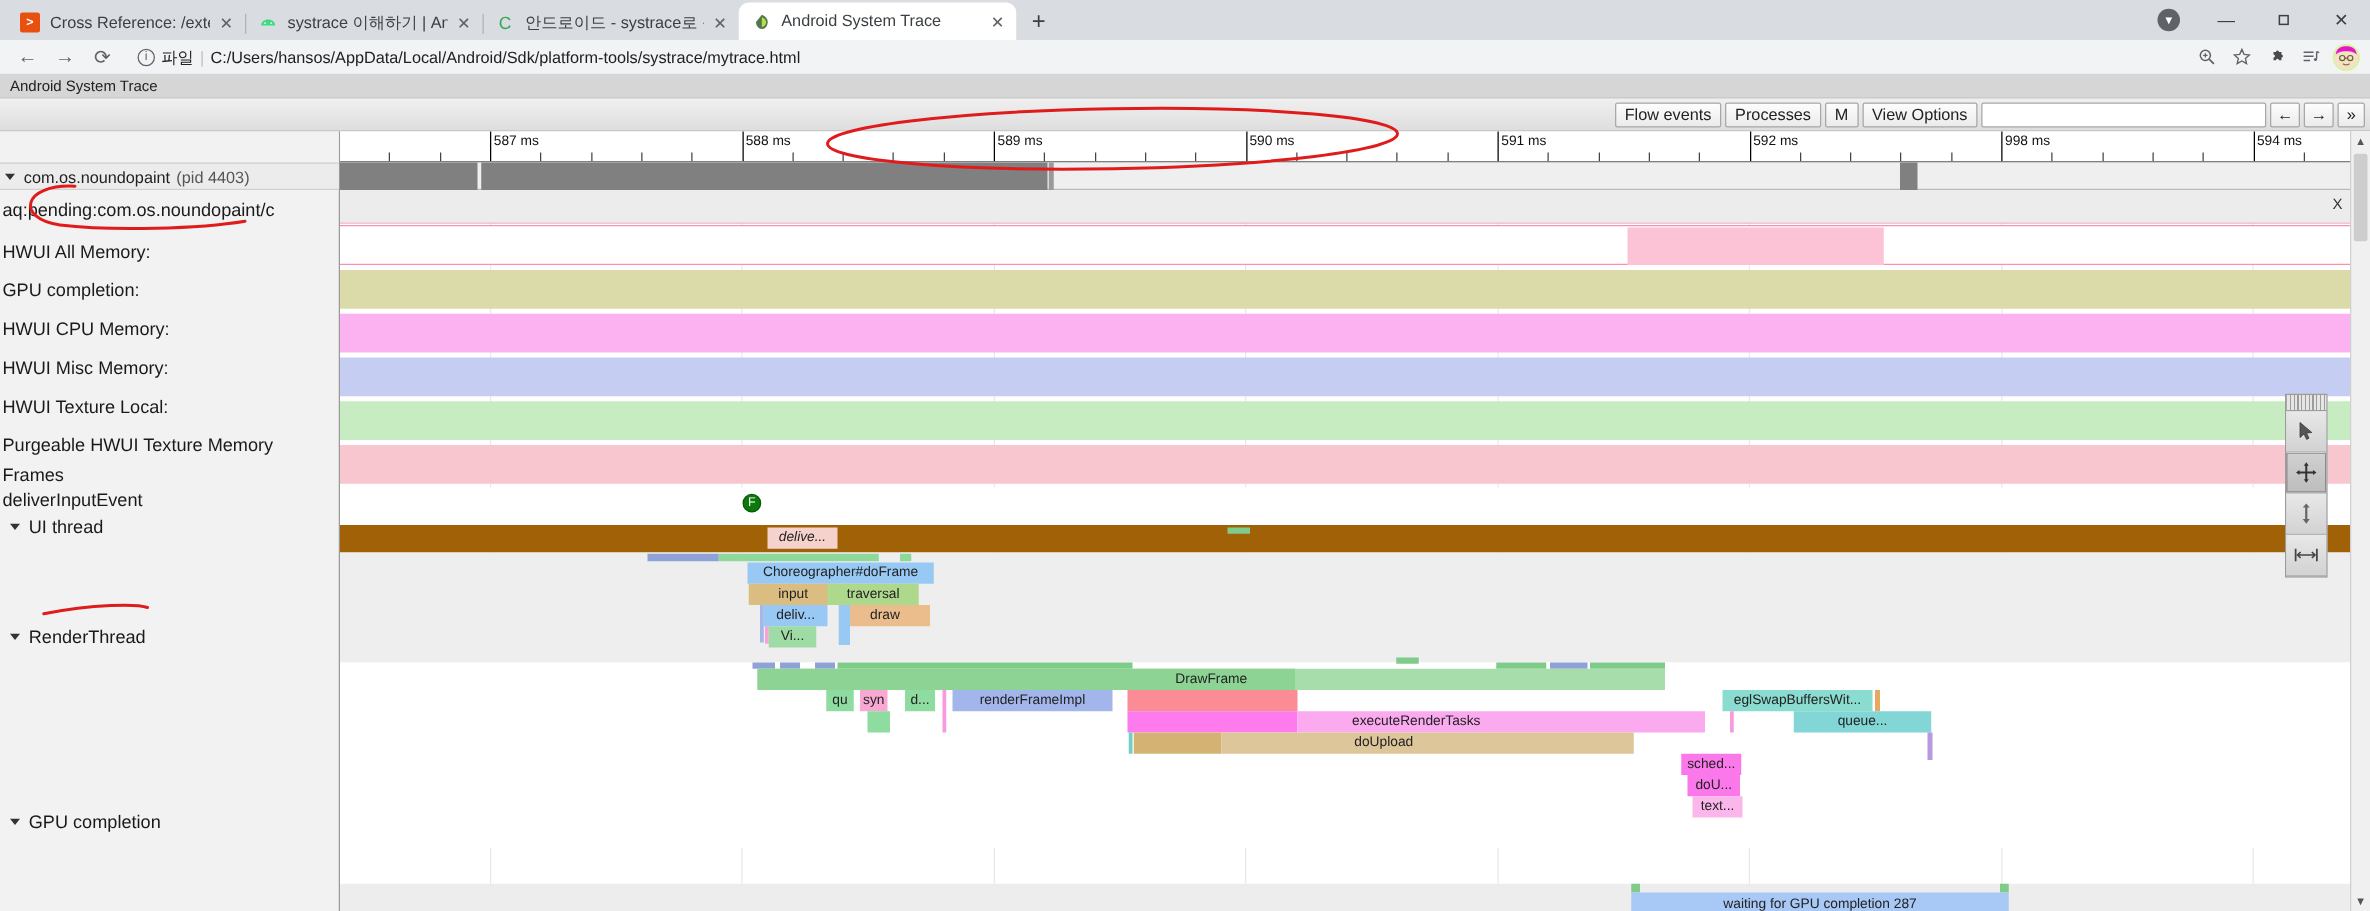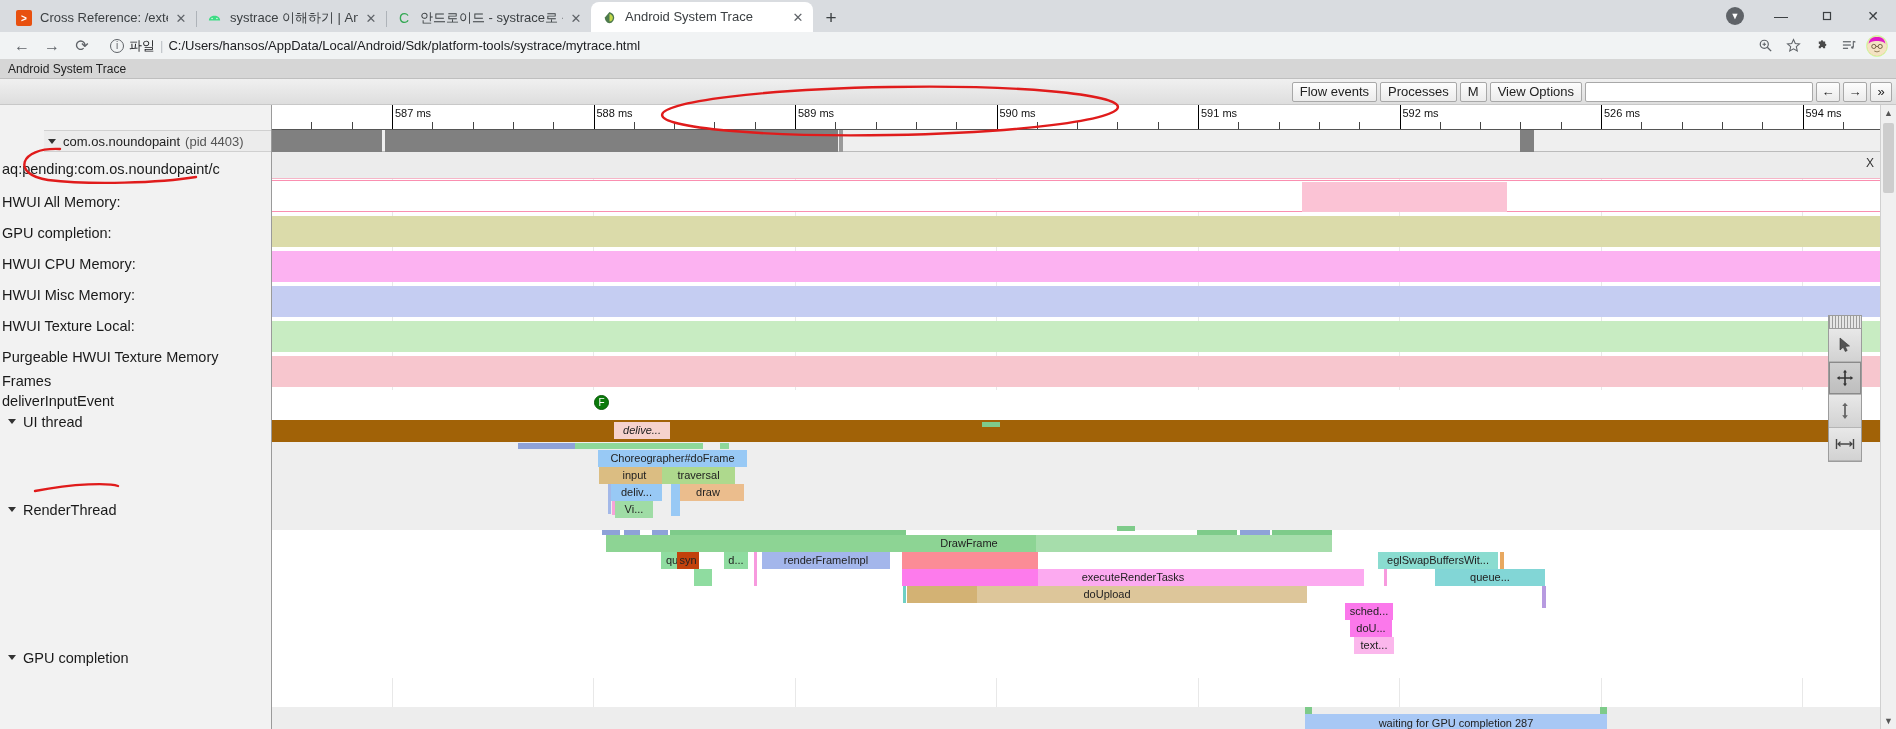--- a/index.html
+++ b/index.html
@@ -524,42 +524,42 @@
       <div class="ruler-minor" style="left: 1006.6px;"></div>
       <div class="ruler-minor" style="left: 1046.9px;"></div>
       <div class="ruler-minor" style="left: 1087.2px;"></div>
       <div class="ruler-tick" style="left: 1127.5px;"></div>
       <div class="ruler-label" style="left: 1127.5px;">592 ms</div>
       <div class="ruler-minor" style="left: 1167.8px;"></div>
       <div class="ruler-minor" style="left: 1208.1px;"></div>
       <div class="ruler-minor" style="left: 1248.4px;"></div>
       <div class="ruler-minor" style="left: 1288.7px;"></div>
       <div class="ruler-tick" style="left: 1329px;"></div>
-      <div class="ruler-label" style="left: 1329px;">526 ms</div>
+      <div class="ruler-label" style="left: 1329px;">998 ms</div>
       <div class="ruler-minor" style="left: 1369.3px;"></div>
       <div class="ruler-minor" style="left: 1409.6px;"></div>
       <div class="ruler-minor" style="left: 1449.9px;"></div>
       <div class="ruler-minor" style="left: 1490.2px;"></div>
       <div class="ruler-tick" style="left: 1530.5px;"></div>
       <div class="ruler-label" style="left: 1530.5px;">594 ms</div>
       <div class="ruler-minor" style="left: 1570.8px;"></div>
       <div class="ruler-minor" style="left: 1611.1px;"></div>
     </div>
 
   <div class="overview">
     <div class="ov-sel" style="left:0px; width:110px;"></div>
     <div class="ov-sel" style="left:113px; width:453px;"></div>
     <div class="ov-handle" style="left:567px;"></div>
     <div class="ov-sel" style="left:1248px; width:14px;"></div>
   </div>
 
   <div class="left-col">
     <div class="lc-blank"></div>
 
-    <div class="lc-process-header" style="position:relative;margin-left:44px;">
+    <div class="lc-process-header" style="position:relative;">
       <span class="tri"></span>
       <span>com.os.noundopaint</span>
       <span class="pid-note">(pid 4403)</span>
     </div>
 
     <div class="lc-label" style="height:34px;">
       <span>aq:pending:com.os.noundopaint/c</span>
     </div>
     <div class="lc-label" style="height:31px;">
       <span>HWUI All Memory:</span>
@@ -660,21 +660,21 @@
       <div style="position:absolute; left:398px; top:0px; width:236px; height:5px; background:#7ecb8a;"></div>
       <div style="position:absolute; left:925px; top:0px; width:40px; height:5px; background:#7ecb8a;"></div>
       <div style="position:absolute; left:968px; top:0px; width:30px; height:5px; background:#8ea2d8;"></div>
       <div style="position:absolute; left:1000px; top:0px; width:60px; height:5px; background:#7ecb8a;"></div>
 
       <div class="slice" style="left:334px; top:5px; width:726px; height:17px; background:#a6ddab;">DrawFrame</div>
       <div style="position:absolute; left:334px; top:5px; width:430px; height:17px; background:#8dd494;"></div>
       <div class="slice" style="left:334px; top:5px; width:726px; height:17px; background:transparent;">DrawFrame</div>
 
       <div class="slice" style="left:389px; top:22px; width:22px; height:17px; background:#8fdca0;">qu</div>
-      <div class="slice" style="left:405px; top:22px; width:22px; height:17px; background:#c2410c;">syn</div>
+      <div class="slice" style="left:416px; top:22px; width:22px; height:17px; background:#f9a8d4;">syn</div>
       <div style="position:absolute; left:422px; top:39px; width:18px; height:17px; background:#8fdca0;"></div>
       <div class="slice" style="left:452px; top:22px; width:24px; height:17px; background:#8fdca0;">d...</div>
       <div style="position:absolute; left:482px; top:22px; width:3px; height:34px; background:#f79ade;"></div>
 
       <div class="slice" style="left:490px; top:22px; width:128px; height:17px; background:#a3b6eb;">renderFrameImpl</div>
 
       <div style="position:absolute; left:630px; top:22px; width:136px; height:17px; background:#fb8c96;"></div>
       <div style="position:absolute; left:766px; top:22px; width:326px; height:17px; background:#fdb1b6; z-index:-1;"></div>
 
       <div class="slice" style="left:1106px; top:22px; width:120px; height:17px; background:#8adcd0;">eglSwapBuffersWit...</div>

